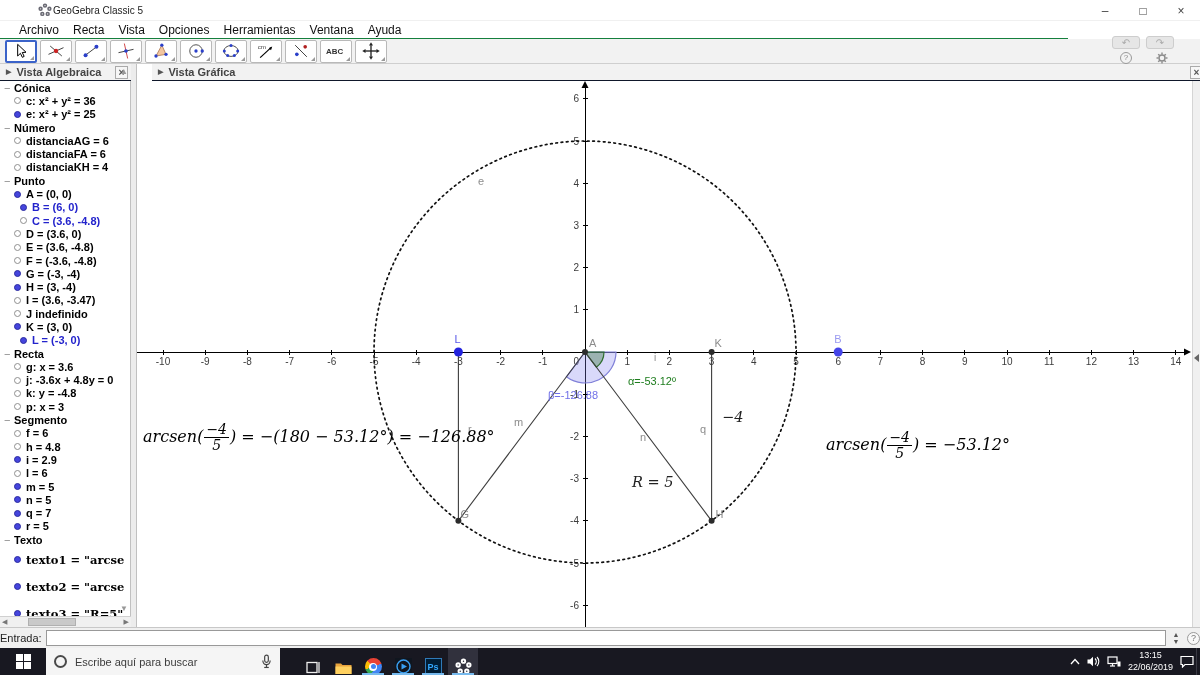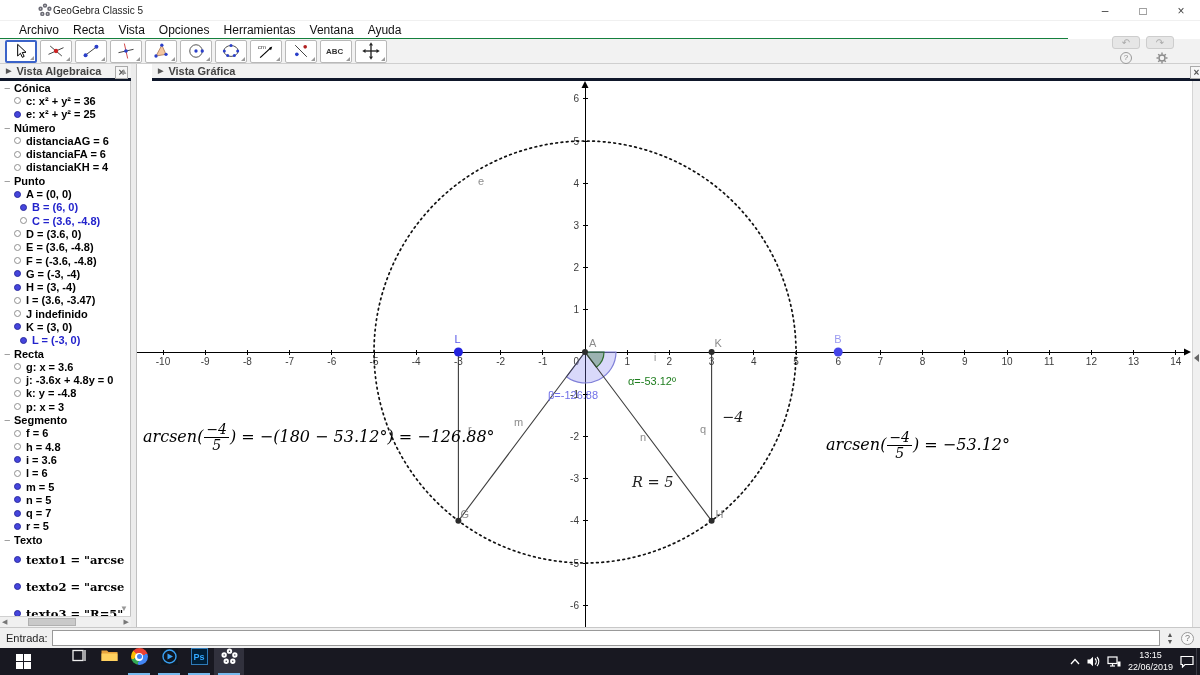--- a/index.html
+++ b/index.html
@@ -20,21 +20,21 @@
   
   .toolbar { position:absolute; left:0; top:39px; width:1200px; height:25px; background:#f2f2f2; border-bottom:1px solid #cfcfcf; display:flex; align-items:center; padding-left:5px; }
   .tbtn { position:relative; width:32px; height:23px; background:#fff; border:1px solid #b9b9b9; border-radius:2px; margin-right:3px; display:flex; align-items:center; justify-content:center; }
   .tbtn.selected { border:2px solid #3b63c9; }
   .tbtn .dd { position:absolute; right:1px; bottom:1px; width:0; height:0; border-left:4px solid transparent; border-bottom:4px solid #9a9a9a; }
   .tb-right { position:absolute; right:8px; top:0; height:25px; width:80px; }
   .histbtn { position:absolute; top:-3px; width:28px; height:13px; background:#e6e6e6; border:1px solid #cdcdcd; border-radius:3px; color:#aaa; font-size:10px; line-height:11px; text-align:center; }
   .mini-ico { position:absolute; top:13px; font-size:10px; color:#8a8a8a; }
 
   
-  .phead { position:absolute; height:17px; background:#f2f2f2; border-bottom:3px solid #0f172a; display:flex; align-items:center; font-size:11px; font-weight:bold; color:#444; }
+  .phead { position:absolute; height:17px; background:#f2f2f2; border-bottom:1px solid #0f172a; display:flex; align-items:center; font-size:11px; font-weight:bold; color:#444; }
   .phead .tri { font-size:7px; color:#555; margin:0 5px 0 6px; }
   .phead .x { position:absolute; width:13px; height:13px; border:1px solid #aaa; background:#f6f6f6; color:#555; font-size:10px; line-height:11px; text-align:center; }
 
   
   #algebra { position:absolute; left:0; top:64px; width:131px; height:563px; background:#fff; border-right:1px solid #c0c0c0; }
   #algebra .phead { left:0; top:0; width:131px; }
   #algebra .phead .x { right:3px; top:2px; }
   #alg-body { position:absolute; left:0; top:17px; width:131px; height:536px; overflow:hidden; }
   .alg-row { position:relative; height:13.3px; display:flex; align-items:center; white-space:nowrap; font-size:11px; font-weight:bold; color:#000; }
   .alg-row.section { padding-left:4px; color:#000; }
@@ -59,33 +59,33 @@
   #gv-strip { position:absolute; left:1192px; top:81px; width:8px; height:546px; background:#f0f0f0; border-left:1px solid #d5d5d5; }
   #gv-strip .collapse { position:absolute; left:1px; top:273px; width:0; height:0; border-top:4px solid transparent; border-bottom:4px solid transparent; border-right:5px solid #666; }
   #overlay { position:absolute; left:0; top:0; width:1055px; height:546px; pointer-events:none; }
   .mathtext { position:absolute; font-family:"DejaVu Serif",serif; font-style:italic; font-size:16px; color:#000; white-space:nowrap; }
   .mathtext .frac { display:inline-block; vertical-align:middle; text-align:center; font-size:14px; line-height:1.05; margin:0 1px; }
   .mathtext .frac .num { display:block; border-bottom:1px solid #000; padding:0 2px; }
   .mathtext .frac .den { display:block; }
   .mathsmall { position:absolute; font-family:"DejaVu Serif",serif; font-style:italic; font-size:14.5px; color:#222; white-space:nowrap; }
 
   
-  #entrada { position:absolute; left:0; top:627px; width:1200px; height:21px; background:#f0f0f0; border-top:1px solid #c8c8c8; display:flex; align-items:center; padding:0 6px; }
+  #entrada { position:absolute; left:0; top:627px; width:1200px; height:21px; background:#f0f0f0; border-top:1px solid #c8c8c8; display:flex; align-items:center; padding:0 0; }
   #entrada label { font-size:11px; color:#222; margin-right:4px; }
   #entrada input { flex:1; height:16px; border:1px solid #999; background:#fff; font-size:11px; padding:0 3px; }
   #entrada .spin { width:12px; text-align:center; color:#555; font-size:7px; line-height:7px; margin-left:4px; }
   #entrada .helpc { width:13px; height:13px; border:1px solid #9a9a9a; border-radius:50%; color:#777; font-size:9px; line-height:11px; text-align:center; margin-left:5px; background:#f8f8f8; }
 
   
   #taskbar { position:absolute; left:0; top:648px; width:1200px; height:27px; background:#181821; display:flex; align-items:stretch; }
   .tk-start { width:46px; display:flex; align-items:center; justify-content:center; }
   .tk-search { width:234px; background:#f5f5f5; display:flex; align-items:center; padding:0 8px; }
   .tk-search .ring { width:13px; height:13px; border:2px solid #4a4a4a; border-radius:50%; flex:none; }
   .tk-search .stxt { font-size:11px; color:#3c3c3c; margin-left:8px; flex:1; }
-  .tk-ico { width:30px; display:flex; align-items:flex-start; justify-content:center; position:relative; }
+  .tk-ico { width:30px; display:flex; align-items:flex-end; justify-content:center; position:relative; }
   .tk-ico.active { background:#31313d; }
   .tk-ico .uline { position:absolute; left:4px; right:4px; bottom:0; height:2px; background:#76b9ed; }
   .tk-tray { position:absolute; right:6px; top:0; height:27px; display:flex; align-items:center; gap:7px; }
   .tk-clock { color:#fff; font-size:9px; text-align:center; line-height:1.25; }
   .tk-desk { position:absolute; right:0; top:0; width:4px; height:27px; border-left:1px solid #3a3a44; }
   svg text { font-family:"Liberation Sans",sans-serif; }
 </style>
 </head>
 <body>
 
@@ -349,21 +349,21 @@
         <div class="alg-row item">
           <span class="dot open"></span>
           <span>f = 6</span>
         </div>
         <div class="alg-row item">
           <span class="dot open"></span>
           <span>h = 4.8</span>
         </div>
         <div class="alg-row item">
           <span class="dot filled"></span>
-          <span>i = 3.6</span>
+          <span>i = 2.9</span>
         </div>
         <div class="alg-row item">
           <span class="dot open"></span>
           <span>l = 6</span>
         </div>
         <div class="alg-row item">
           <span class="dot filled"></span>
           <span>m = 5</span>
         </div>
         <div class="alg-row item">
@@ -546,20 +546,30 @@
     <div class="tk-start">
       <svg width="15" height="15" viewBox="0 0 15 15">
           <g fill="#fff">
             <rect x="0" y="0" width="7" height="7"></rect>
             <rect x="8" y="0" width="7" height="7"></rect>
             <rect x="0" y="8" width="7" height="7"></rect>
             <rect x="8" y="8" width="7" height="7"></rect>
           </g>
         </svg>
     </div>
+    <div class="tk-search">
+      <span class="ring"></span>
+      <span class="stxt">Escribe aquí para buscar</span>
+      <svg width="11" height="15" viewBox="0 0 12 16">
+          <rect x="4" y="1" width="4" height="8" rx="2" fill="none" stroke="#444" stroke-width="1.3"></rect>
+          <path d="M2 7 a4 4.5 0 0 0 8 0" fill="none" stroke="#444" stroke-width="1.3"></path>
+          <line x1="6" y1="11.5" x2="6" y2="14" stroke="#444" stroke-width="1.3"></line>
+          <line x1="3.5" y1="14.5" x2="8.5" y2="14.5" stroke="#444" stroke-width="1.3"></line>
+        </svg>
+    </div>
     <div style="width:18px;"></div>
     <div class="tk-ico">
       <svg width="15" height="15" viewBox="0 0 15 15">
           <rect x="1" y="2.5" width="10" height="10" fill="none" stroke="#eee" stroke-width="1.3"></rect>
           <line x1="13" y1="2" x2="13" y2="13" stroke="#eee" stroke-width="1.3"></line>
         </svg>
     </div>
     <div class="tk-ico">
       <svg width="17" height="14" viewBox="0 0 17 14">
           <path d="M0.5 2.5 L6 2.5 L7.5 4 L16.5 4 L16.5 13 L0.5 13 Z" fill="#e8a33d"></path>

